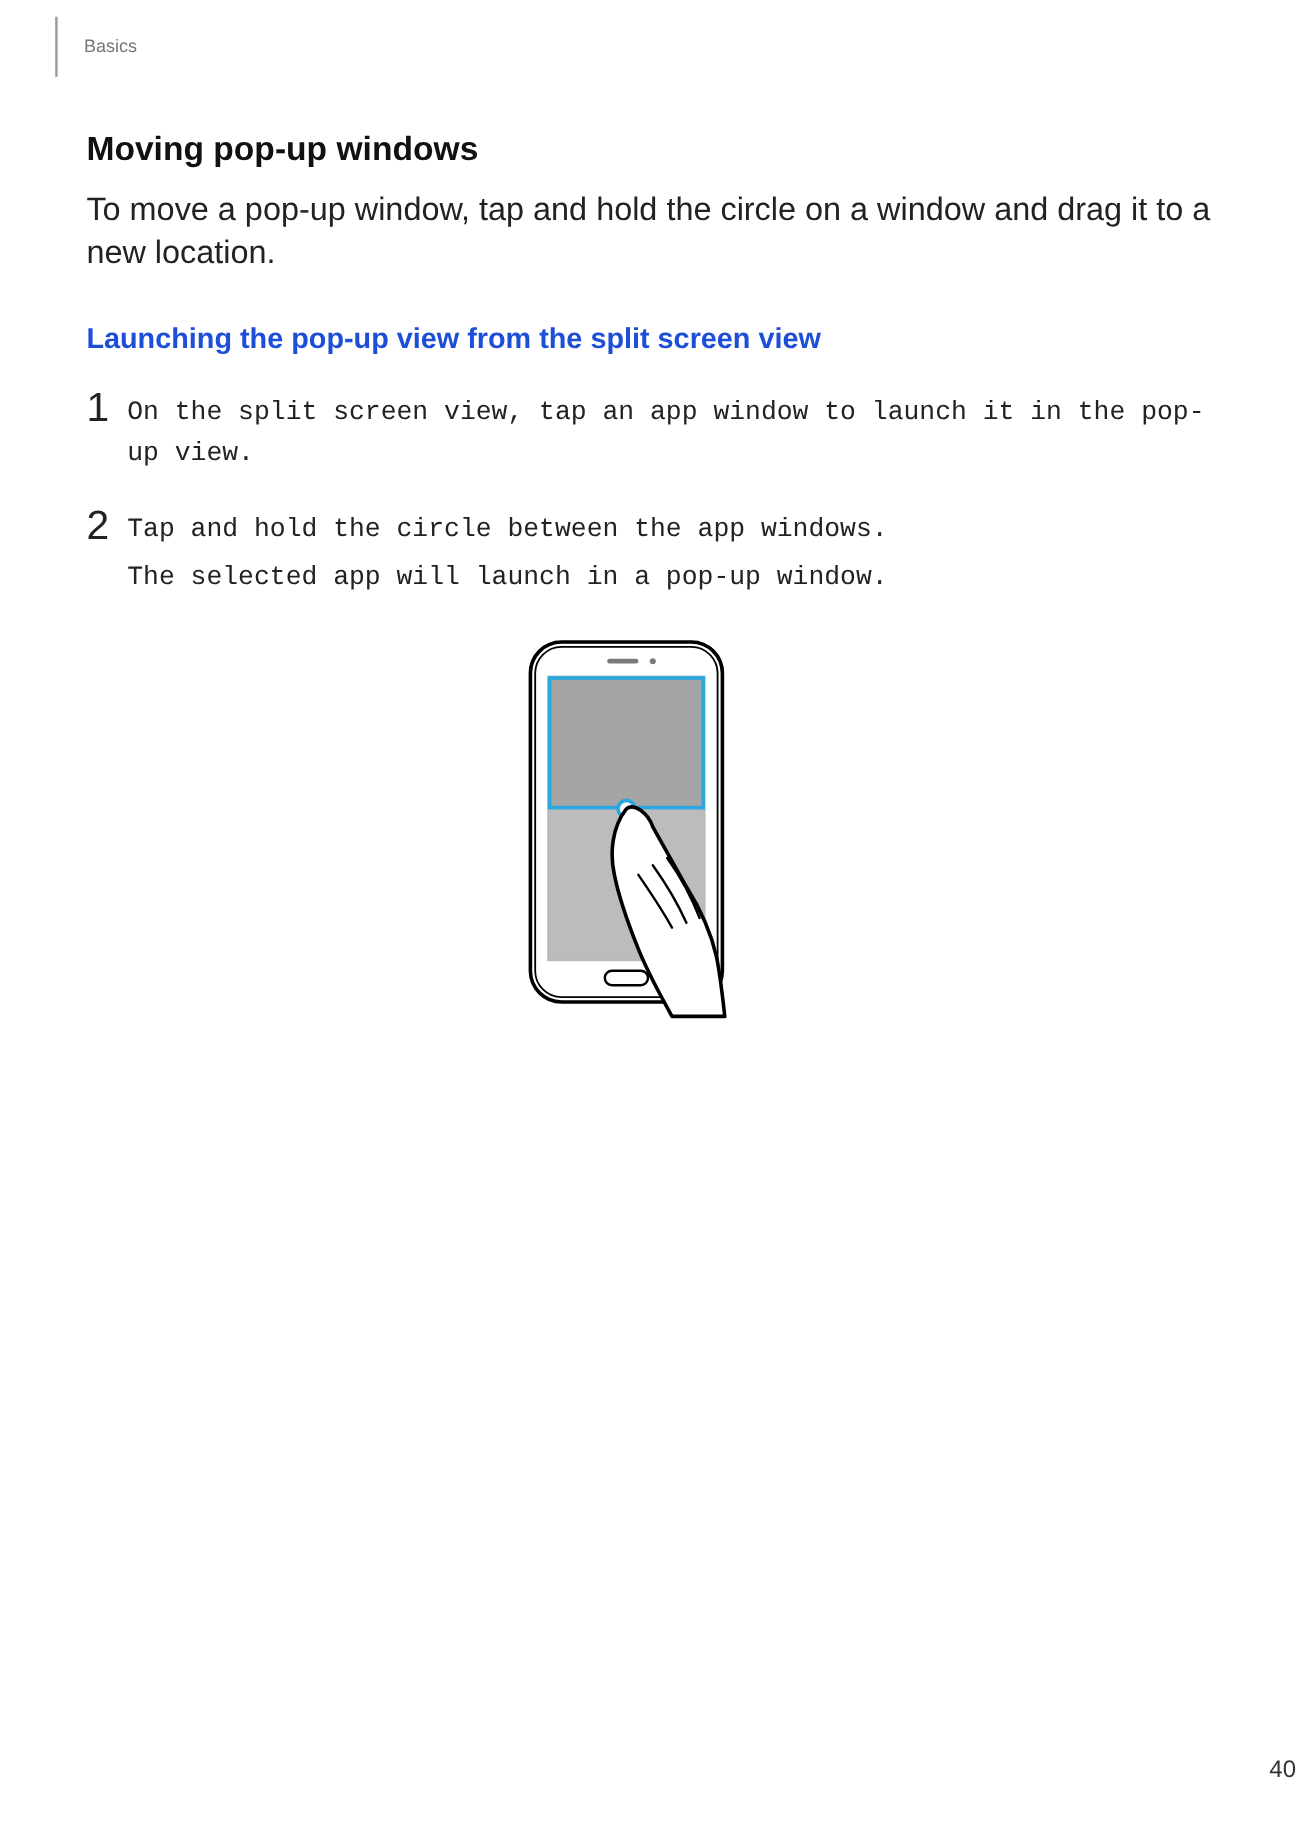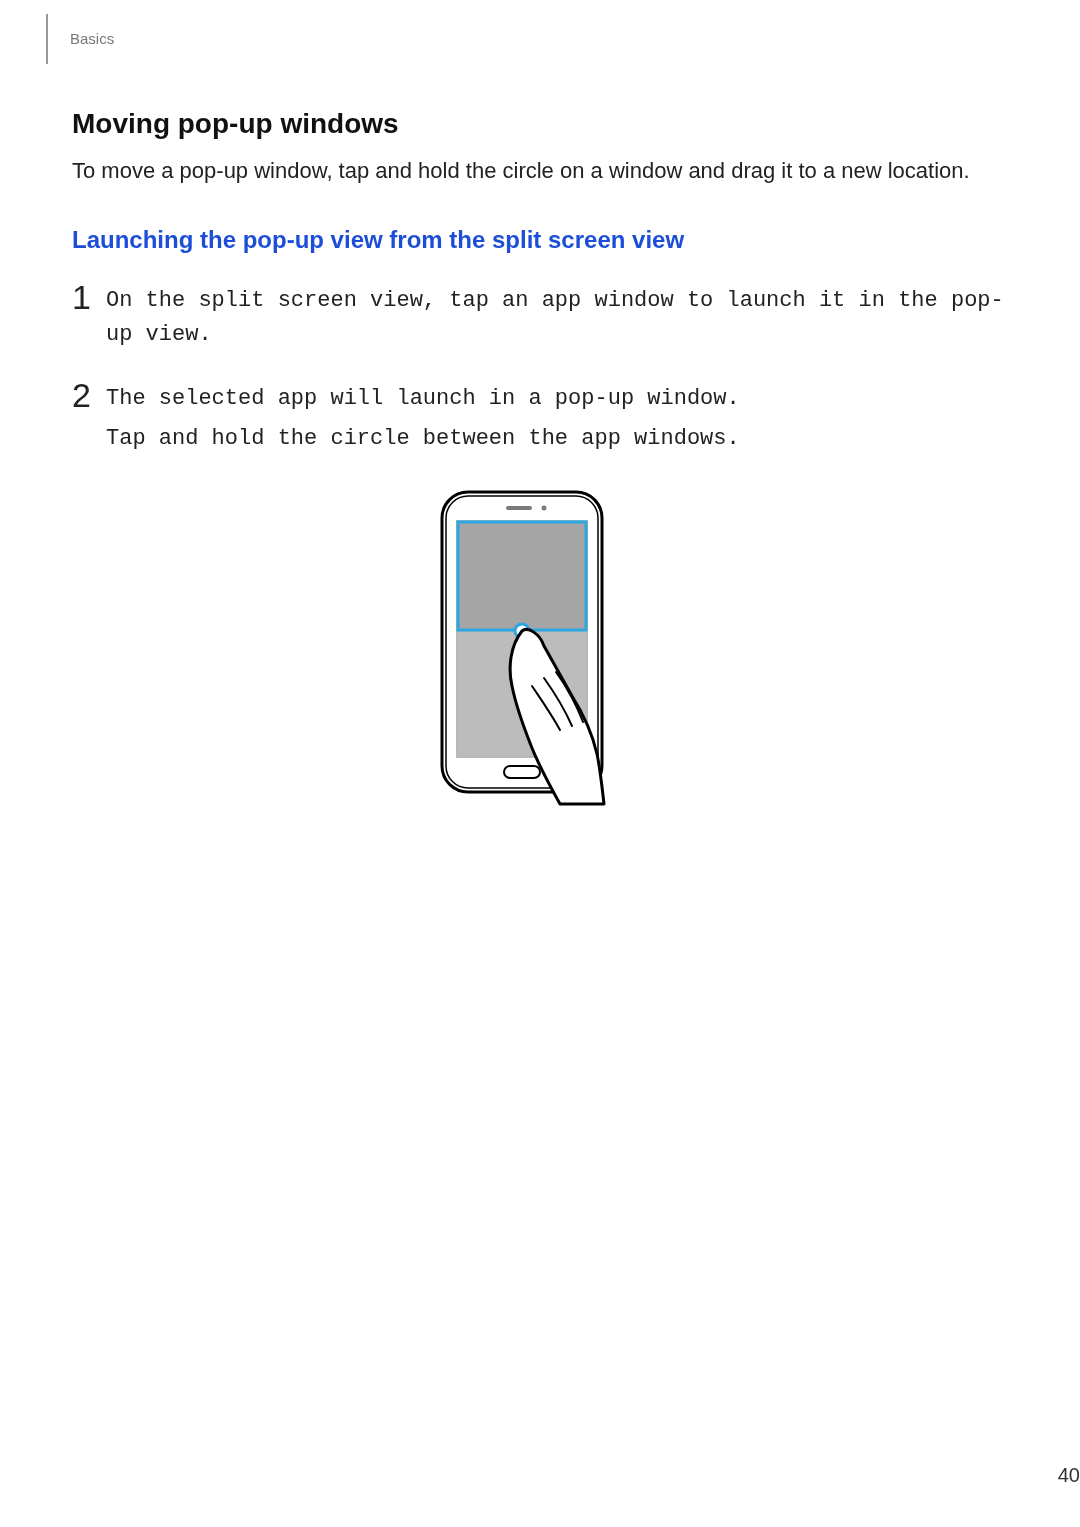--- a/index.html
+++ b/index.html
@@ -38,21 +38,21 @@
     top: 108px;
     width: 940px;
   }
   .h3 {
     font-size: 28px;
     font-weight: 700;
     color: #111;
     margin: 0 0 16px 0;
   }
   .body-text {
-    font-size: 22px;
+    font-size: 27px;
     line-height: 1.35;
     color: #222;
     margin: 0 0 40px 0;
   }
   .h3b {
     font-size: 24px;
     font-weight: 700;
     color: #1d4ed8;
     margin: 0 0 30px 0;
   }
@@ -115,22 +115,22 @@
     <div class="step">
       <div class="step-num">1</div>
       <div class="step-body">
         <p>On the split screen view, tap an app window to launch it in the pop-up view.</p>
       </div>
     </div>
 
     <div class="step">
       <div class="step-num">2</div>
       <div class="step-body">
+        <p>Tap and hold the circle between the app windows.</p>
         <p>The selected app will launch in a pop-up window.</p>
-        <p>Tap and hold the circle between the app windows.</p>
       </div>
     </div>
 
     <div class="figure">
       <svg width="220" height="330" viewBox="0 0 220 330">
 
         <rect x="10" y="6" rx="26" ry="26" width="160" height="300" fill="#ffffff" stroke="#000" stroke-width="3"></rect>
         <rect x="14" y="10" rx="22" ry="22" width="152" height="292" fill="none" stroke="#000" stroke-width="1.5"></rect>
 
         <rect x="74" y="20" width="26" height="4" rx="2" fill="#7a7a7a"></rect>

